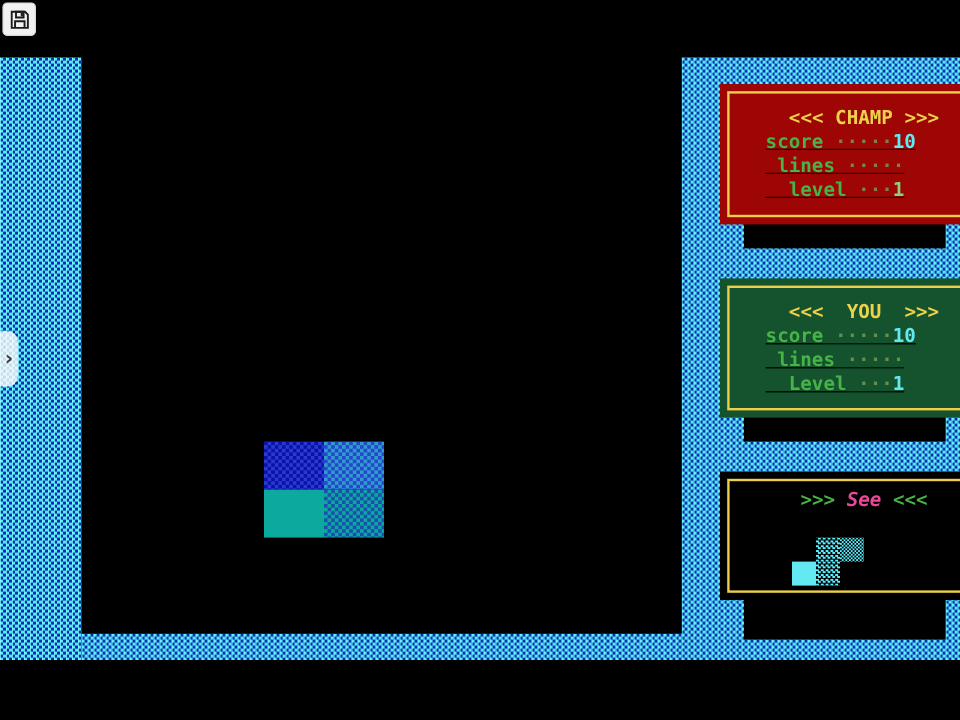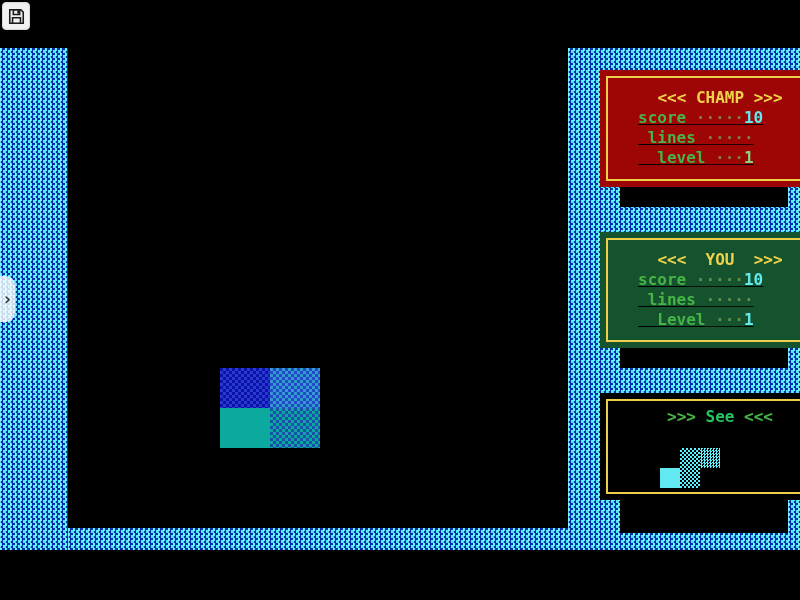--- a/index.html
+++ b/index.html
@@ -39,21 +39,21 @@
   .p-you{left:600px;top:184px;height:116px;background:#14532d;}
   .p-see{left:600px;top:345px;height:107px;background:#000;}
   .ptitle{position:relative;margin-top:18px;text-align:center;font-size:16px;line-height:20px;font-weight:bold;color:#efd24b;white-space:pre;}
   .p-see .ptitle{margin-top:14px;}
   .prow{position:relative;font-size:16px;line-height:20px;font-weight:bold;padding-left:14px;white-space:pre;text-decoration:underline;}
   .lab{color:#46b446;}
   .dots{color:#7aa055;opacity:.8;}
   .val{color:#63e8f0;}
   .val-soft{color:#8ccf7d;}
   .gr{color:#46b446;}
-  .yl{color:#22c55e;}
+  .yl{color:#ec4899;font-style:italic;}
   
   .save{position:absolute;left:2px;top:2px;width:28px;height:28px;background:#f1f1f1;border:1px solid #d8d8d8;border-radius:4px;display:flex;align-items:center;justify-content:center;cursor:pointer;z-index:9;padding:0;}
   .handle{position:absolute;left:0;top:276px;width:15px;height:46px;background:rgba(252,252,252,.82);border-radius:0 9px 9px 0;display:flex;align-items:center;justify-content:center;z-index:9;cursor:pointer;}
   .handle span{color:#3c3c3c;font-size:17px;font-weight:bold;font-family:"DejaVu Sans",sans-serif;line-height:1;}
 </style>
 </head>
 <body>
 
 <div class="stage">
 

